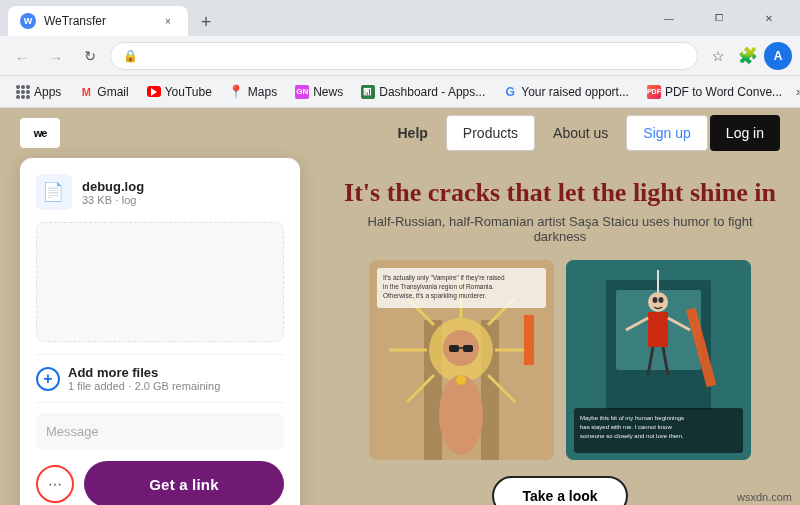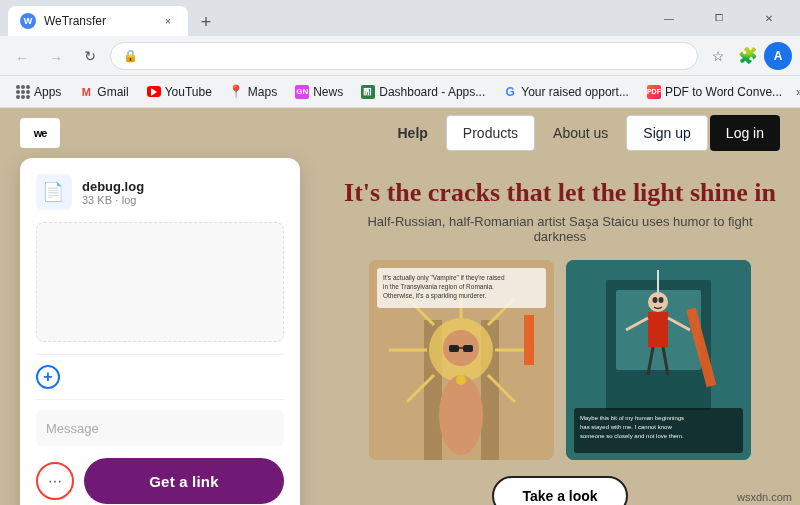--- a/index.html
+++ b/index.html
@@ -82,21 +82,21 @@
     .wt-logo-text { font-size: 11px; font-weight: 900; color: #000; letter-spacing: -1px; }
     .wt-nav { margin-left: auto; display: flex; align-items: center; gap: 2px; }
     .wt-nav-btn {
       height: 36px; padding: 0 16px; border-radius: 4px; border: none;
       font-size: 14px; cursor: pointer; display: flex; align-items: center;
       font-family: inherit; font-weight: 500;
     }
     .wt-nav-help { background: transparent; color: #333; font-weight: bold; }
     .wt-nav-products { background: #fff; color: #333; border: 1px solid #ccc; }
     .wt-nav-about { background: transparent; color: #333; }
-    .wt-nav-signup { background: #fff; color: #0f172a; border: 1px solid #ccc; }
+    .wt-nav-signup { background: #fff; color: #3b82f6; border: 1px solid #ccc; }
     .wt-nav-login { background: #111; color: #fff; }
 
     
     .upload-panel {
       position: absolute; top: 50px; left: 20px;
       width: 280px; background: #fff; border-radius: 12px;
       box-shadow: 0 4px 20px rgba(0,0,0,0.15); z-index: 20;
       padding: 16px;
     }
     .file-item { display: flex; align-items: center; gap: 10px; margin-bottom: 12px; }
@@ -299,20 +299,24 @@
             <span> · </span>
             <span>log</span>
           </div>
         </div>
       </div>
 
       <div class="file-preview-area"></div>
 
       <div class="add-more">
         <div class="add-circle">+</div>
+        <div>
+          <div class="add-text">Add more files</div>
+          <div class="add-sub">1 file added · 2.0 GB remaining</div>
+        </div>
       </div>
 
       <div class="message-input" style="color:#aaa;">
         <span style="color:#aaa;font-size:13px;">Message</span>
       </div>
 
       <div class="bottom-actions">
         <button class="options-btn">⋯</button>
         <button class="get-link-btn">Get a link</button>
       </div>

